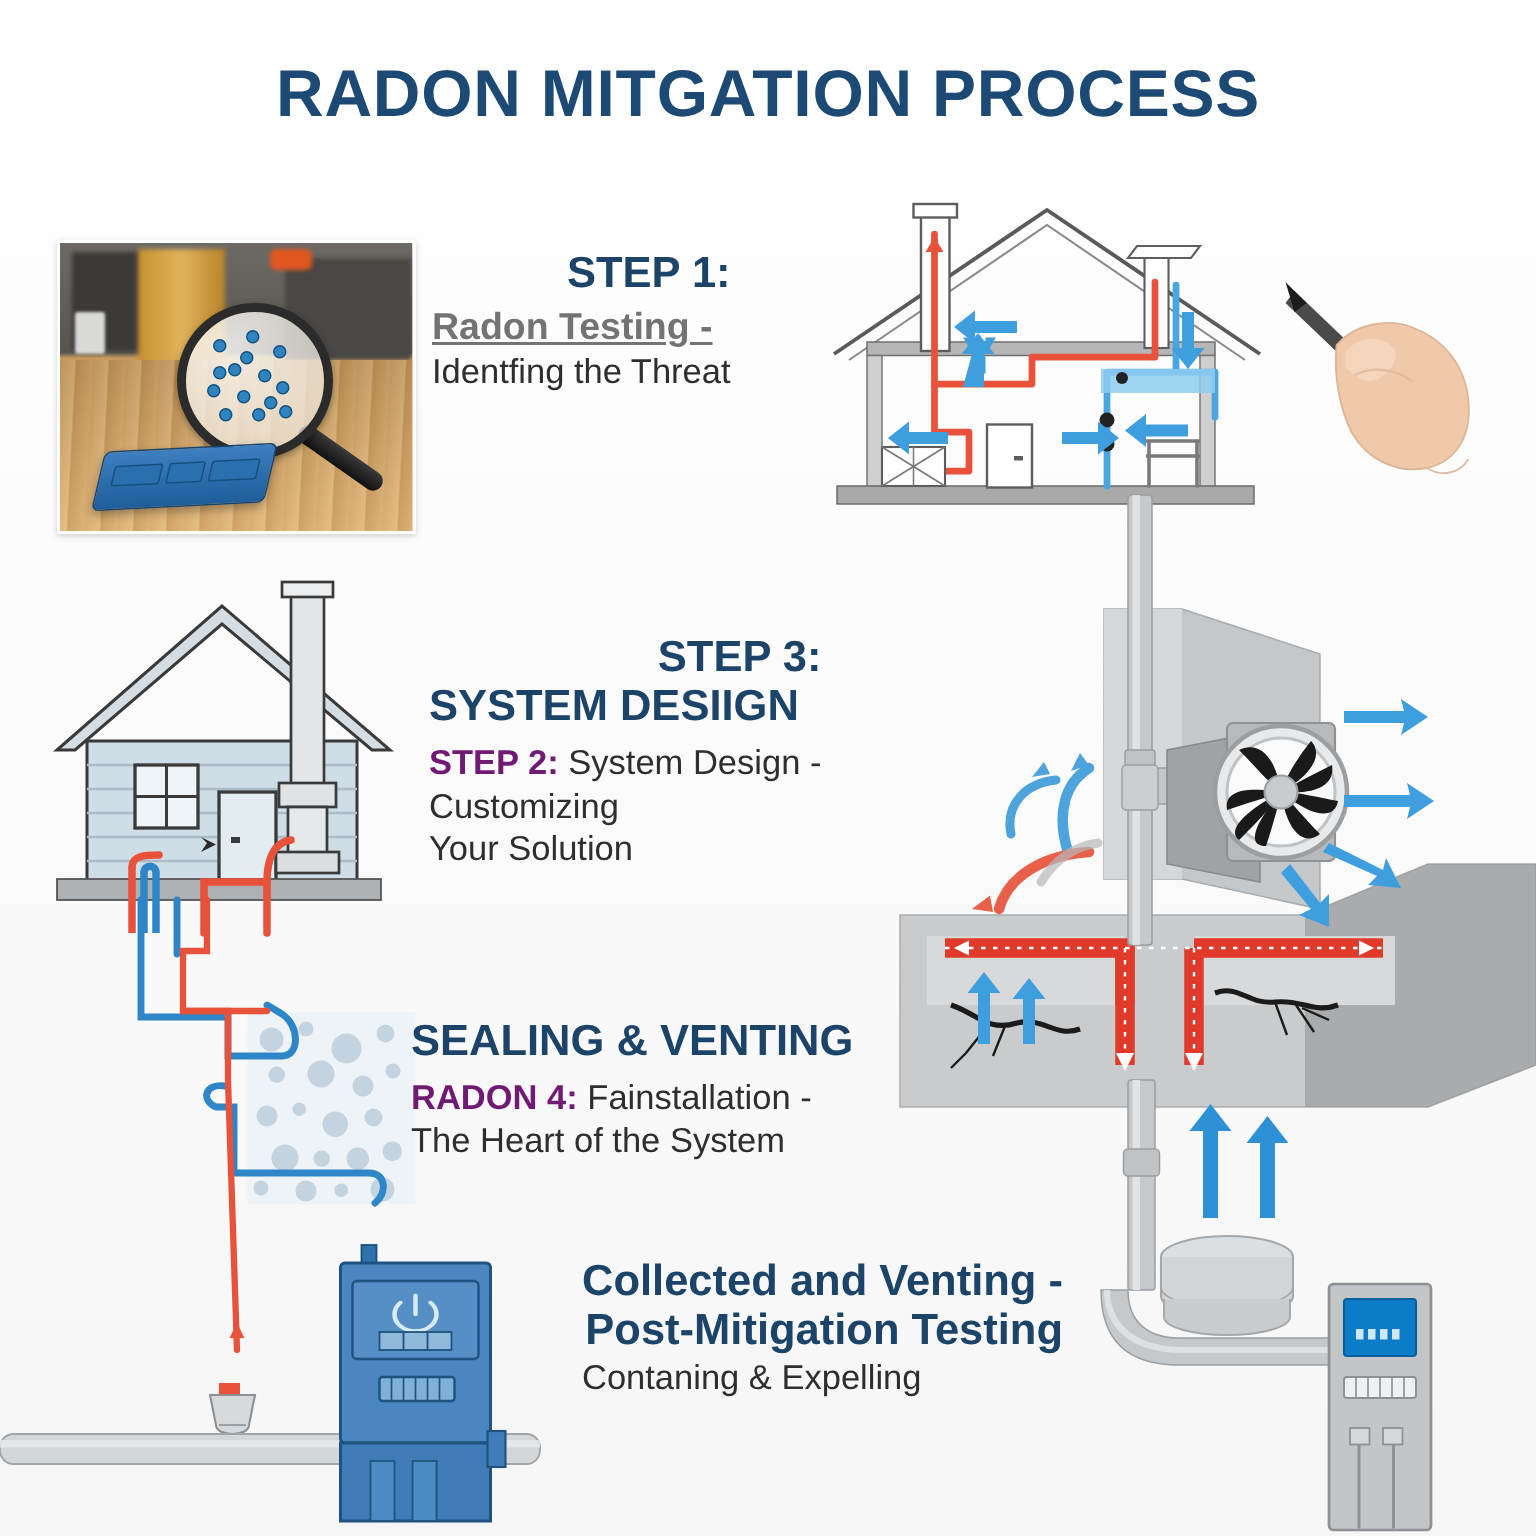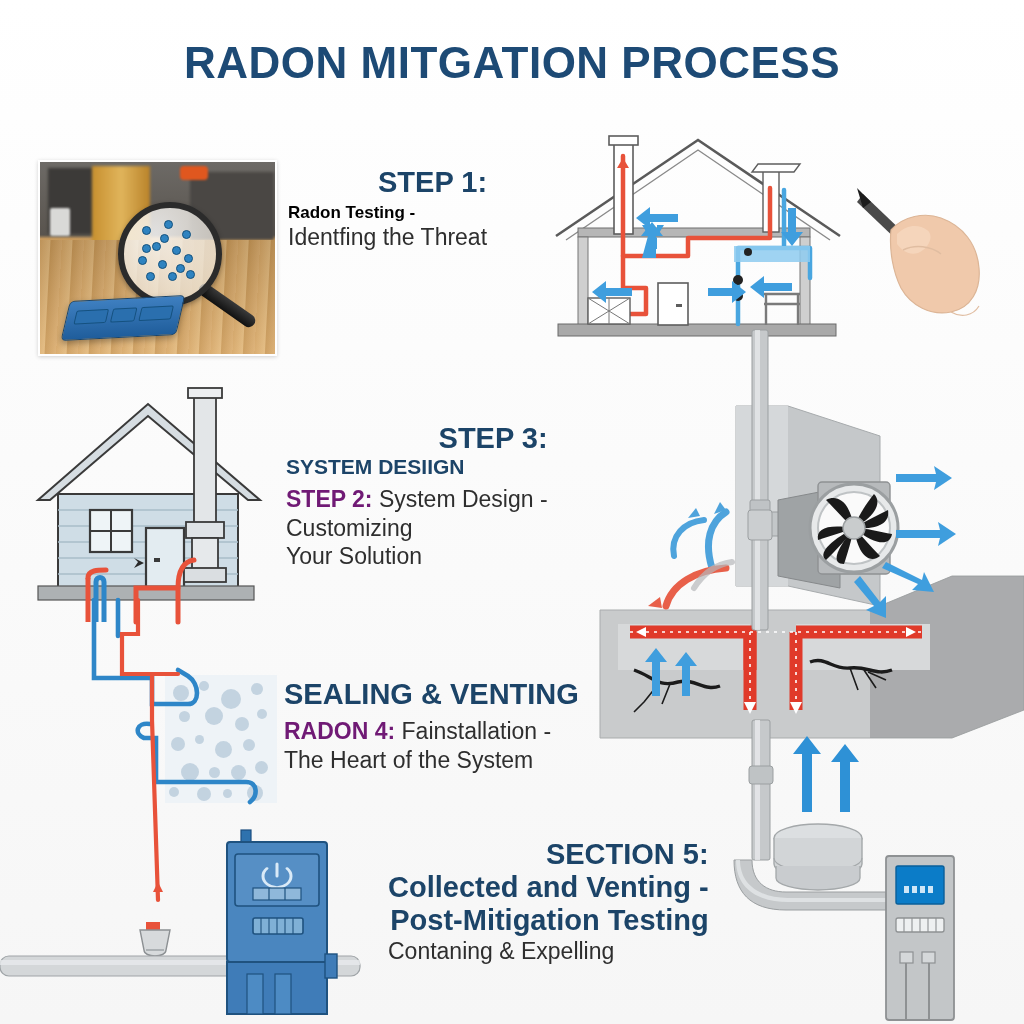--- a/index.html
+++ b/index.html
@@ -19,21 +19,21 @@
     text-shadow:0 1px 0 rgba(255,255,255,.6);
   }
 
   
   .block{position:absolute;color:#1d4a75;}
   .hd{font-weight:bold;color:#1c4468;line-height:1.14;}
   .hd1{font-size:29px;text-align:right;}
   .hd2{font-size:27px;}
   .sub{font-size:23px;color:#2e2e2e;line-height:1.24;font-weight:400;}
   .sub b{color:#701a75;font-weight:bold;}
-  .subhd{font-weight:bold;color:#000000;font-size:17px;line-height:1.2;}
+  .subhd{font-weight:bold;color:#737373;font-size:25px;line-height:1.2;text-decoration:underline;}
 
   
   .photo{
     position:absolute;left:38px;top:160px;width:235px;height:192px;
     border:2px solid #ffffff;box-shadow:0 1px 4px rgba(0,0,0,.18);
     background:linear-gradient(180deg,#6d6a66 0%,#59544e 38%,#c79a5e 40%,#d8ab68 58%,#c9995a 100%);
     overflow:hidden;
   }
   .ph-shelfL{position:absolute;left:8px;top:6px;width:46px;height:66px;background:#3c3a38;filter:blur(1.5px);}
   .ph-wood{position:absolute;left:52px;top:4px;width:58px;height:76px;background:linear-gradient(90deg,#c7902f,#e0b45b,#b9832a);filter:blur(1.6px);}
@@ -197,21 +197,21 @@
   <path d="M60 196 L60 240" fill="none" stroke="#e8523a" stroke-width="5"></path>
   <path d="M60 196 C60 188 70 188 78 188" fill="none" stroke="#e8523a" stroke-width="5" stroke-linecap="round"></path>
   <path d="M76 200 L76 240 M76 200 C76 194 68 194 68 200 L68 240" fill="none" stroke="#2e86c8" stroke-width="5"></path>
 
   <path d="M82 180 h28 l-4 -4 l10 5 l-10 5 l4 -6 h-28 z" fill="#2a2a2a"></path>
 </svg>
 </div>
 
 <div class="block" style="left:286px;top:422px;">
   <div class="hd hd1">STEP 3:</div>
-  <div class="hd hd2" style="font-size:21px">SYSTEM  DESIIGN</div>
+  <div class="hd hd2" style="font-size:29px">SYSTEM  DESIIGN</div>
   <div class="sub" style="margin-top:6px"><b>STEP 2:</b> <span>System Design -</span></div>
   <div class="sub">Customizing</div>
   <div class="sub">Your Solution</div>
 </div>
 
 <div class="soilbox">
   <b style="left:8px;top:10px;width:16px;height:16px"></b>
     <b style="left:34px;top:6px;width:10px;height:10px"></b>
   <b style="left:56px;top:14px;width:20px;height:20px"></b>
     <b style="left:86px;top:8px;width:12px;height:12px"></b>
@@ -273,28 +273,27 @@
   <path d="M44 60 v12 M60 60 v12" stroke="#1f527f" stroke-width="1.2"></path>
   <rect x="28" y="90" width="50" height="16" rx="2" fill="#7fb0d6" stroke="#1f527f" stroke-width="1.6"></rect>
   <path d="M36 90 v16 M44 90 v16 M52 90 v16 M60 90 v16 M68 90 v16" stroke="#1f527f" stroke-width="1.1"></path>
   <rect x="2" y="134" width="100" height="52" fill="#3f7cb8" stroke="#1f527f" stroke-width="2"></rect>
   <rect x="22" y="146" width="16" height="40" fill="#4d8bc4" stroke="#1f527f" stroke-width="1.2"></rect>
   <rect x="50" y="146" width="16" height="40" fill="#4d8bc4" stroke="#1f527f" stroke-width="1.2"></rect>
   <rect x="100" y="126" width="12" height="24" fill="#3f7cb8" stroke="#1f527f" stroke-width="1.4"></rect>
 </svg>
 </div>
 
-<div class="block" style="left:284px;top:678px;">
+<div class="block" style="left:274px;top:678px;">
   <div class="hd hd1">SEALING &amp; VENTING</div>
   <div class="sub" style="margin-top:6px"><b>RADON 4:</b> <span>Fainstallation -</span></div>
   <div class="sub">The Heart of the System</div>
 </div>
 
 <div class="block" style="left:388px;top:838px;">
-  <div class="hd hd1">SECTION 5:</div>
   <div class="hd hd1">Collected and Venting -</div>
   <div class="hd hd1">Post-Mitigation Testing</div>
   <div class="sub">Contaning &amp; Expelling</div>
 </div>
 
 <div class="cut" style="left:600px;top:370px;width:424px;height:440px;">
 <svg width="424" height="440" viewBox="0 0 424 440">
 
   <path d="M136 36 L188 36 L280 66 L280 236 L188 216 L136 216 Z" fill="#c5c8ca" stroke="#a7abad" stroke-width="1"></path>
   <path d="M136 36 L188 36 L188 216 L136 216 Z" fill="#d5d8da"></path>

